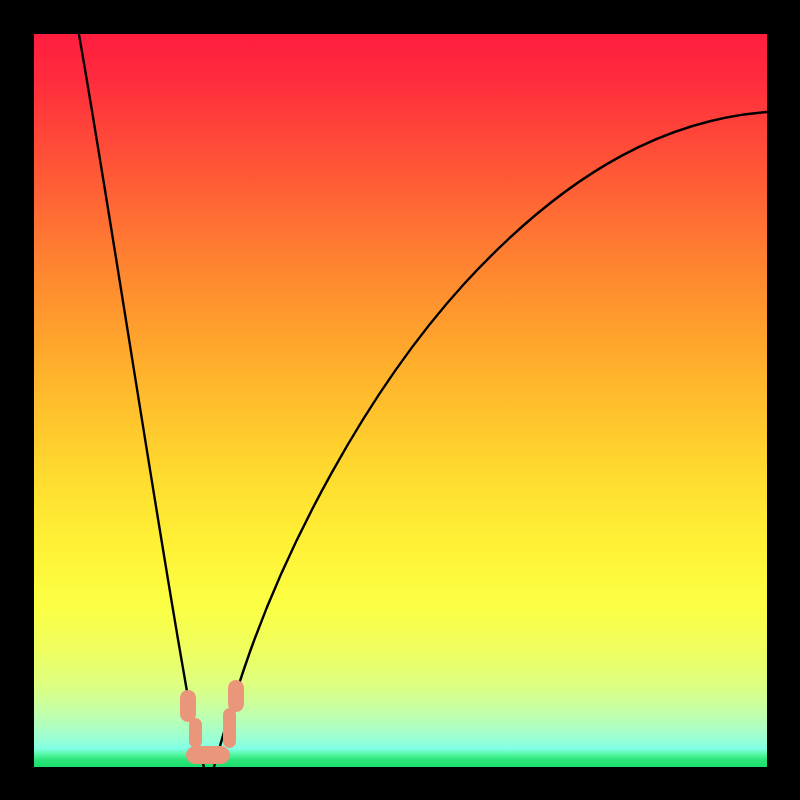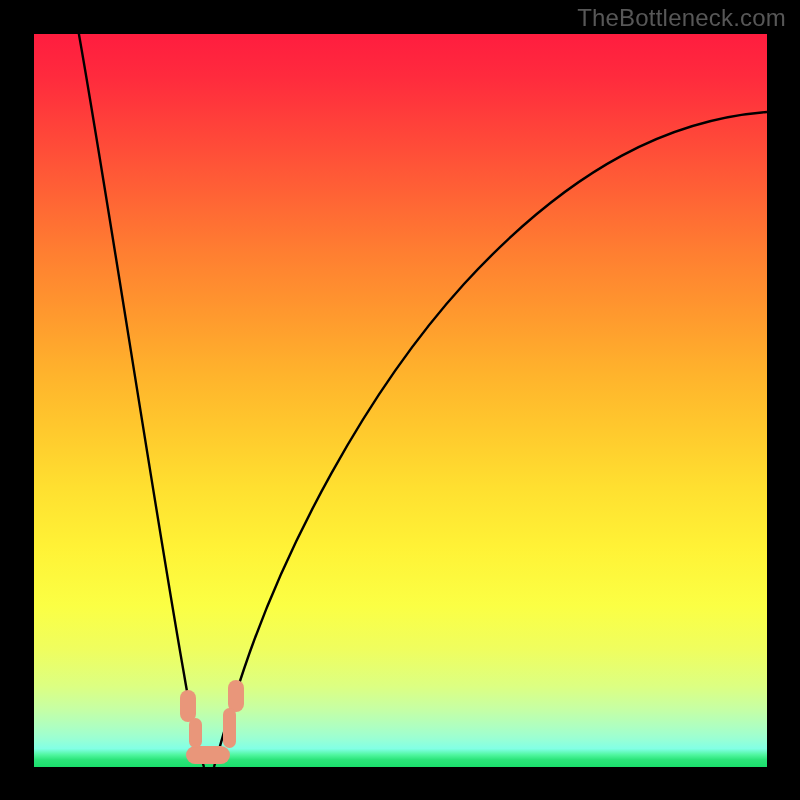--- a/index.html
+++ b/index.html
@@ -76,21 +76,20 @@
     position: absolute;
     background: #e9967a;
     border-radius: 10px;
   }
 </style>
 </head>
 <body>
 
 <div class="frame">
 
-  <div class="watermark">TheBottleneck.com</div>
 
   <div class="plot-area">
     <div class="gradient"></div>
 
     <svg class="curves" viewBox="0 0 733 733" preserveAspectRatio="none">
 
       <path d="M 44 -5
                C 70 140, 120 470, 150 640
                C 156 675, 160 700, 166 720
                L 170 733" fill="none" stroke="#000" stroke-width="2.4"></path>

